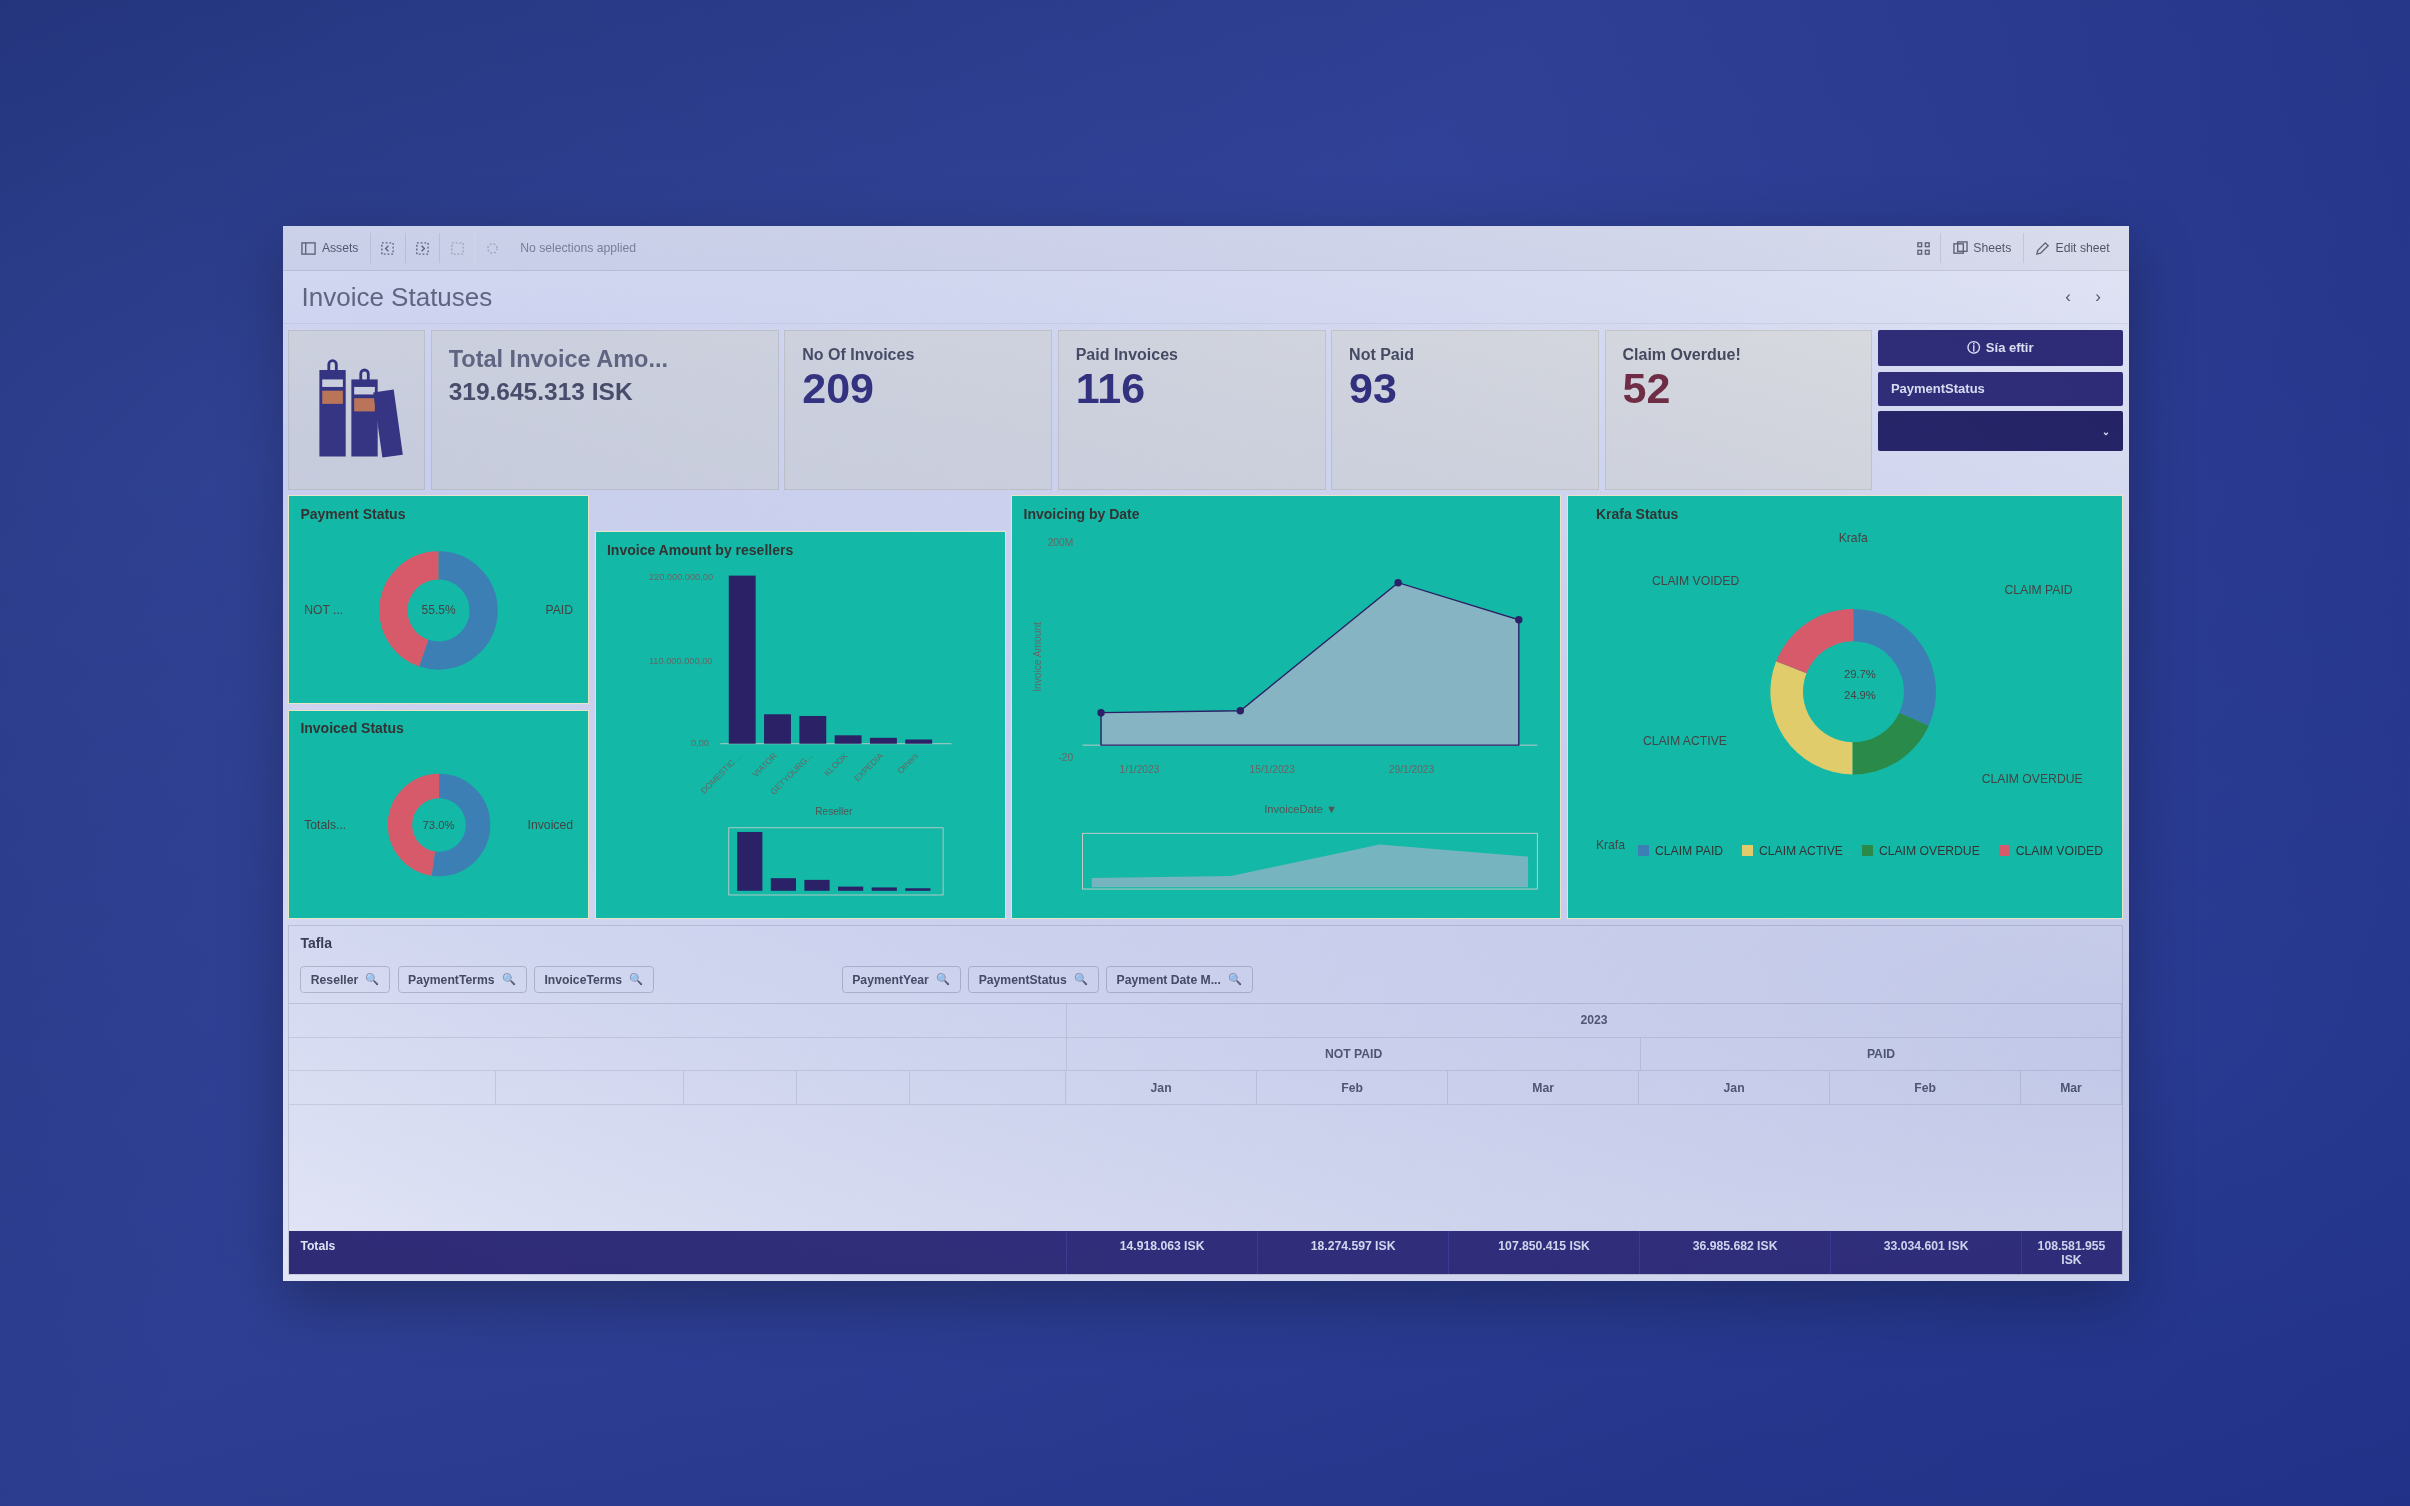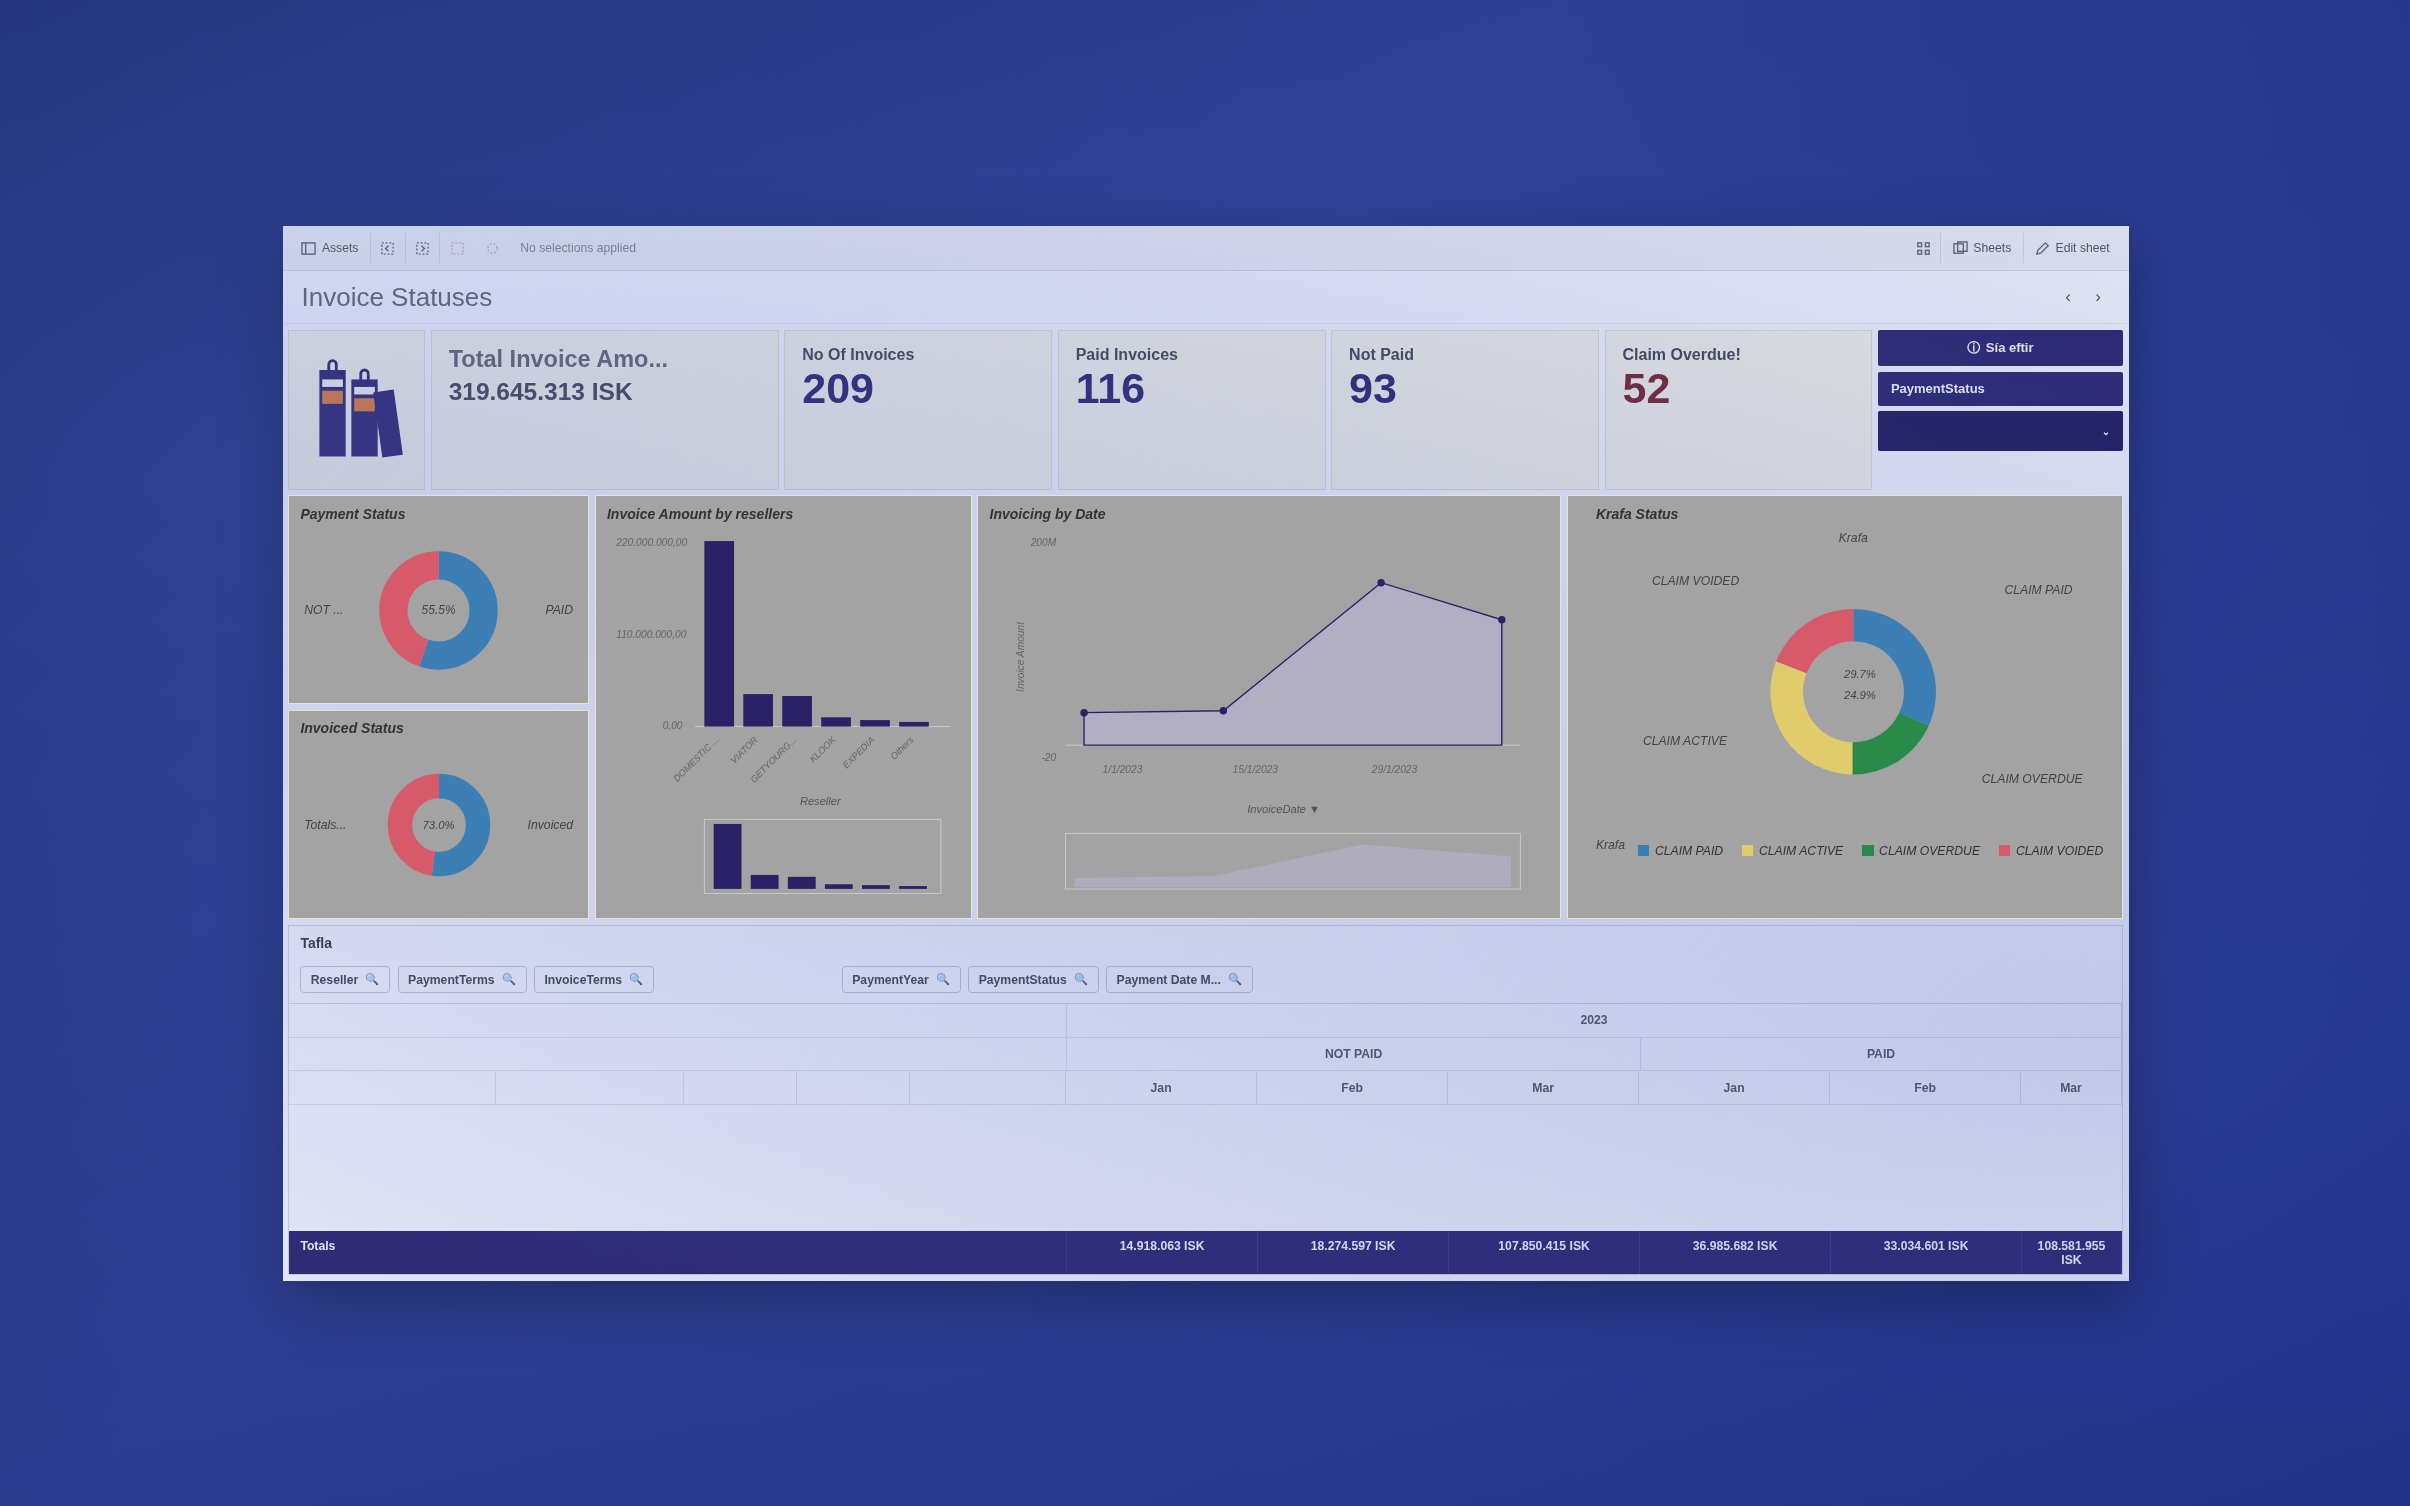--- a/index.html
+++ b/index.html
@@ -112,30 +112,29 @@
   cursor: pointer;
   border-radius: 1.9px;
 }
 .filter-btn.header { justify-content: center; gap: 5.6px; }
 .filter-btn.dropdown { justify-content: space-between; }
 .filter-btn .chev { font-size: 9.4px; }
 
 
 .charts-row { height: 424px; }
 .chart-card {
-  background: #a3a3a3;
+  background: #14b8a6;
   border: 0.9px solid #e8e4c8;
   padding: 9.4px 11.3px;
   position: relative;
-  font-style: italic;
 }
 .chart-card .title { font-size: 14px; font-weight: 700; color: #333; margin-bottom: 5.6px; }
 .chart-left { width: 301px; display: flex; flex-direction: column; gap: 5.6px; }
 .chart-left .sub { flex: 1; }
-.chart-bars { width: 377px; }
+.chart-bars { width: 411px; margin-top: 36px; }
 .chart-line { flex: 1; }
 .chart-krafa { width: 556px; padding-left: 28px; }
 
 
 .donut-wrap { display: flex; align-items: center; justify-content: center; height: calc(100% - 22.6px); position: relative; }
 .donut-label { position: absolute; font-size: 12.2px; color: #444; }
 
 
 .svg-area { width: 100%; height: calc(100% - 22.6px); }
 

